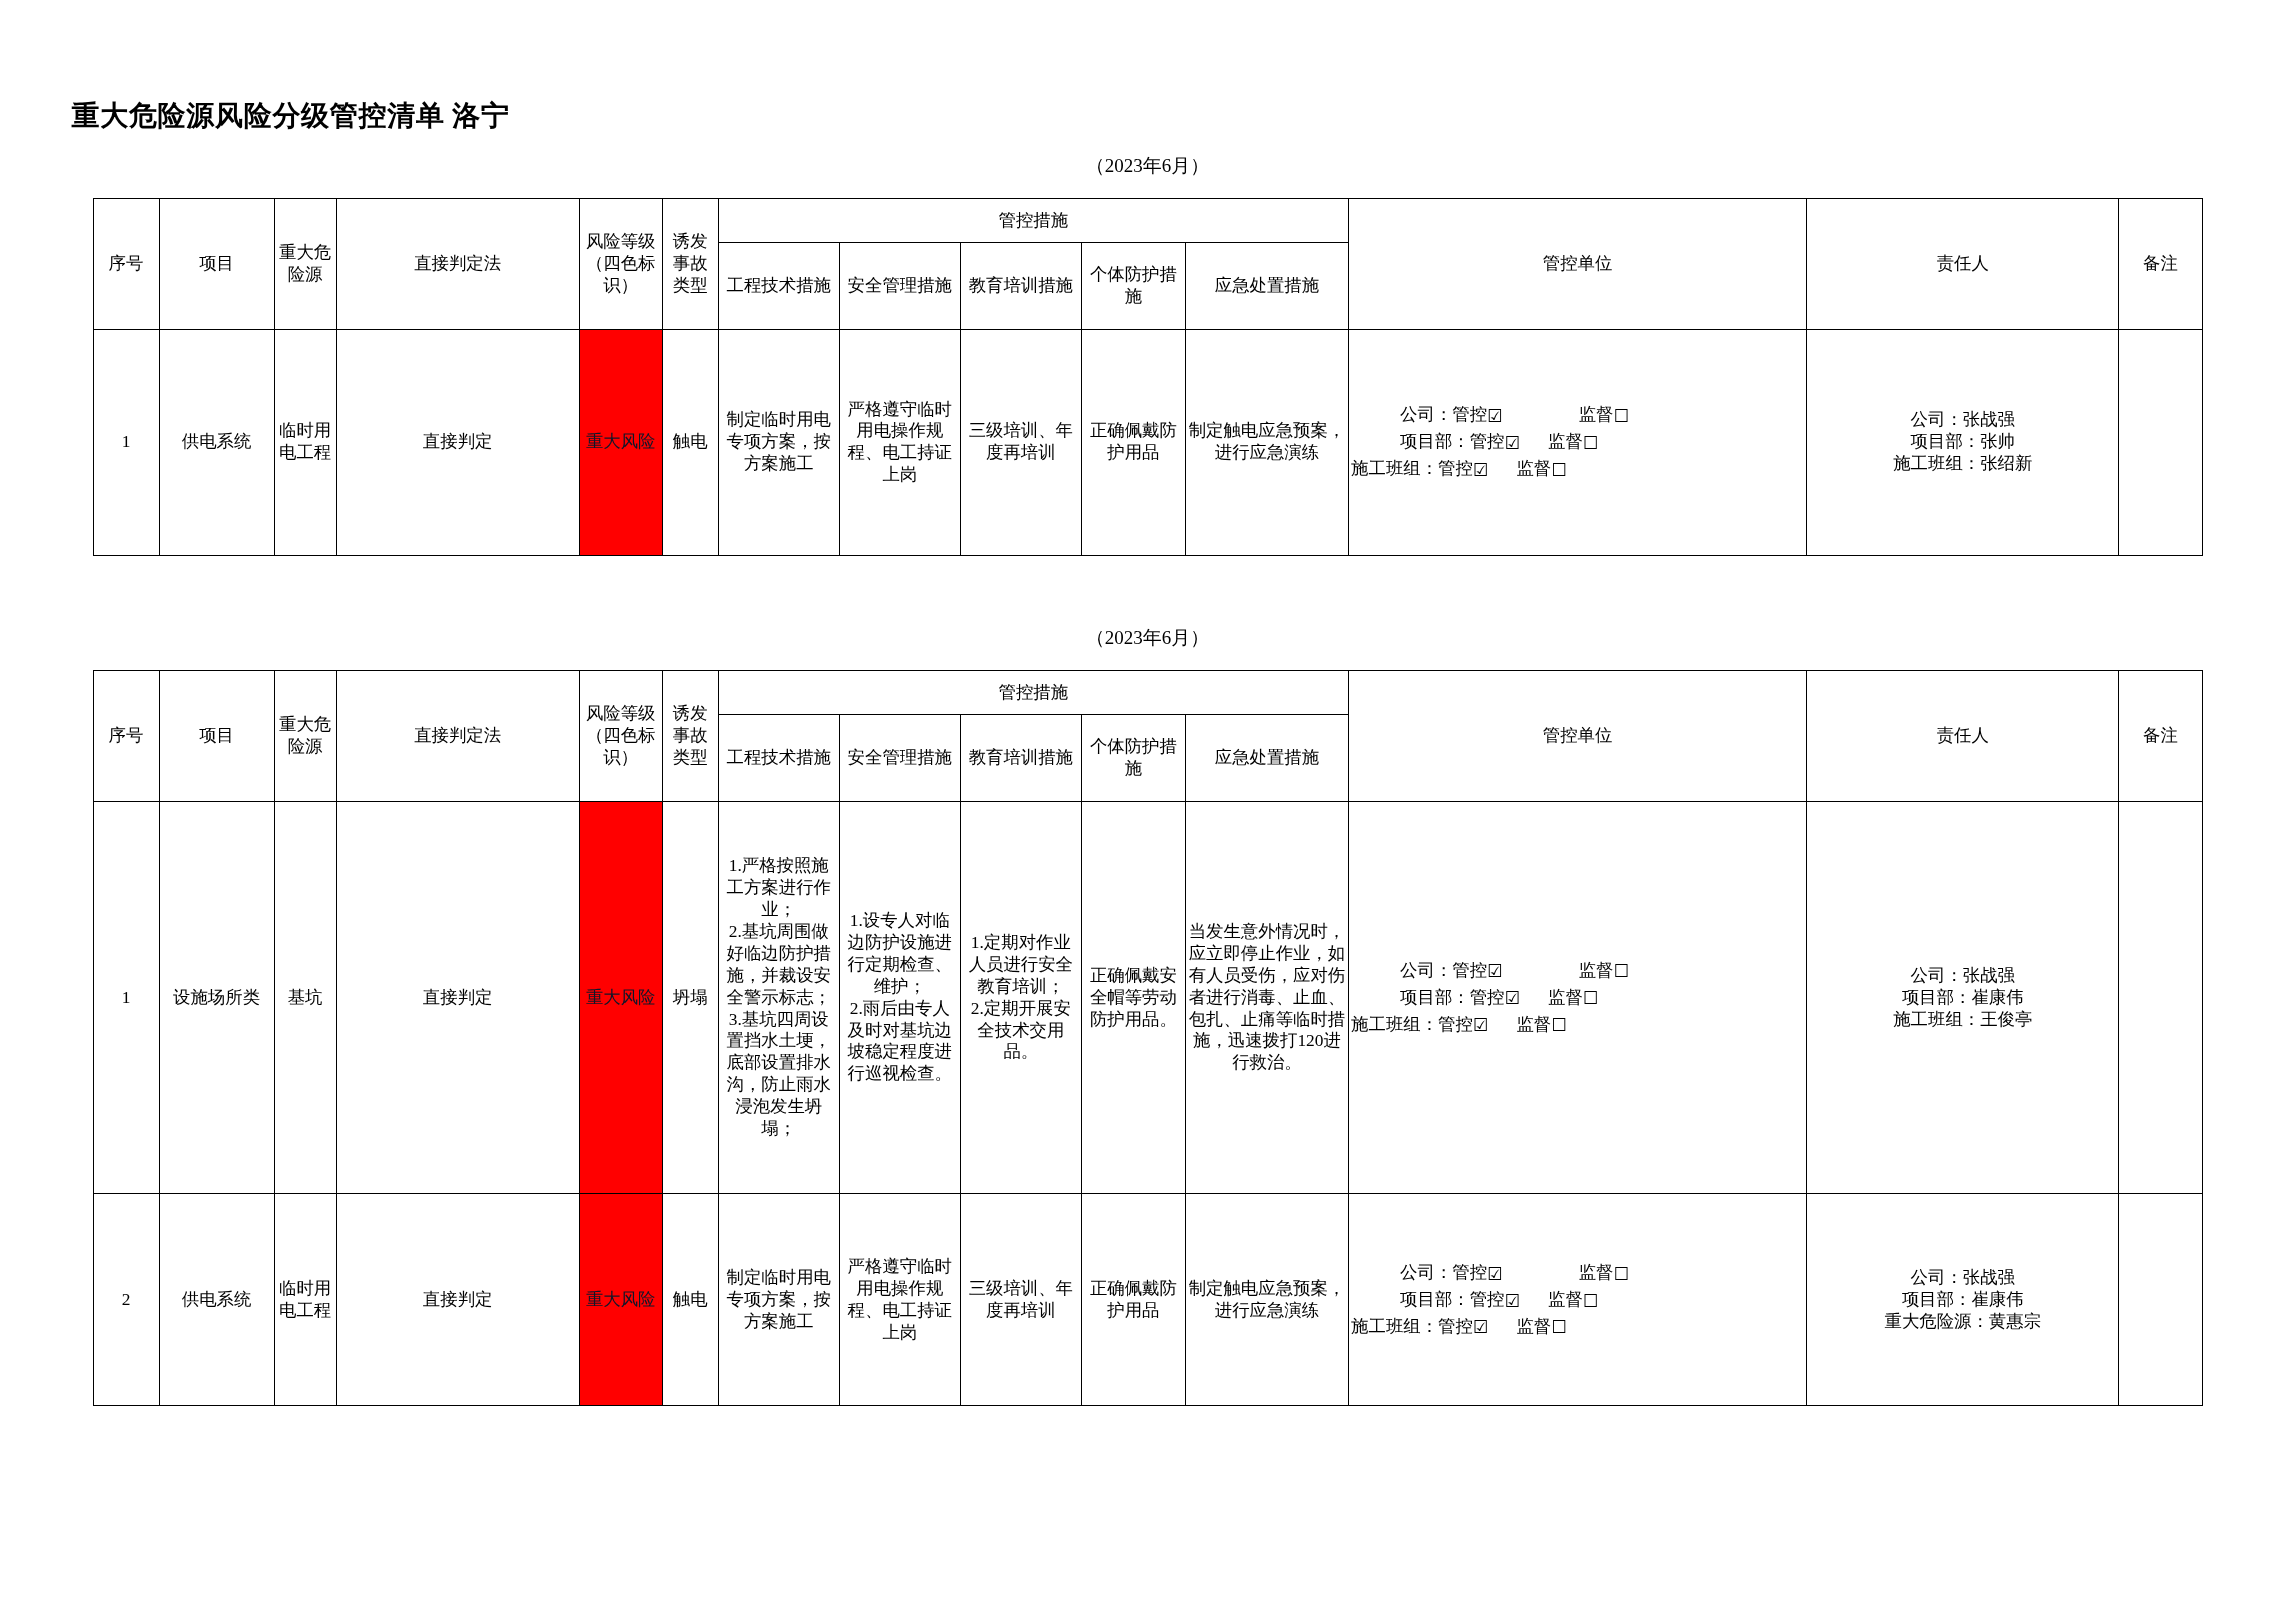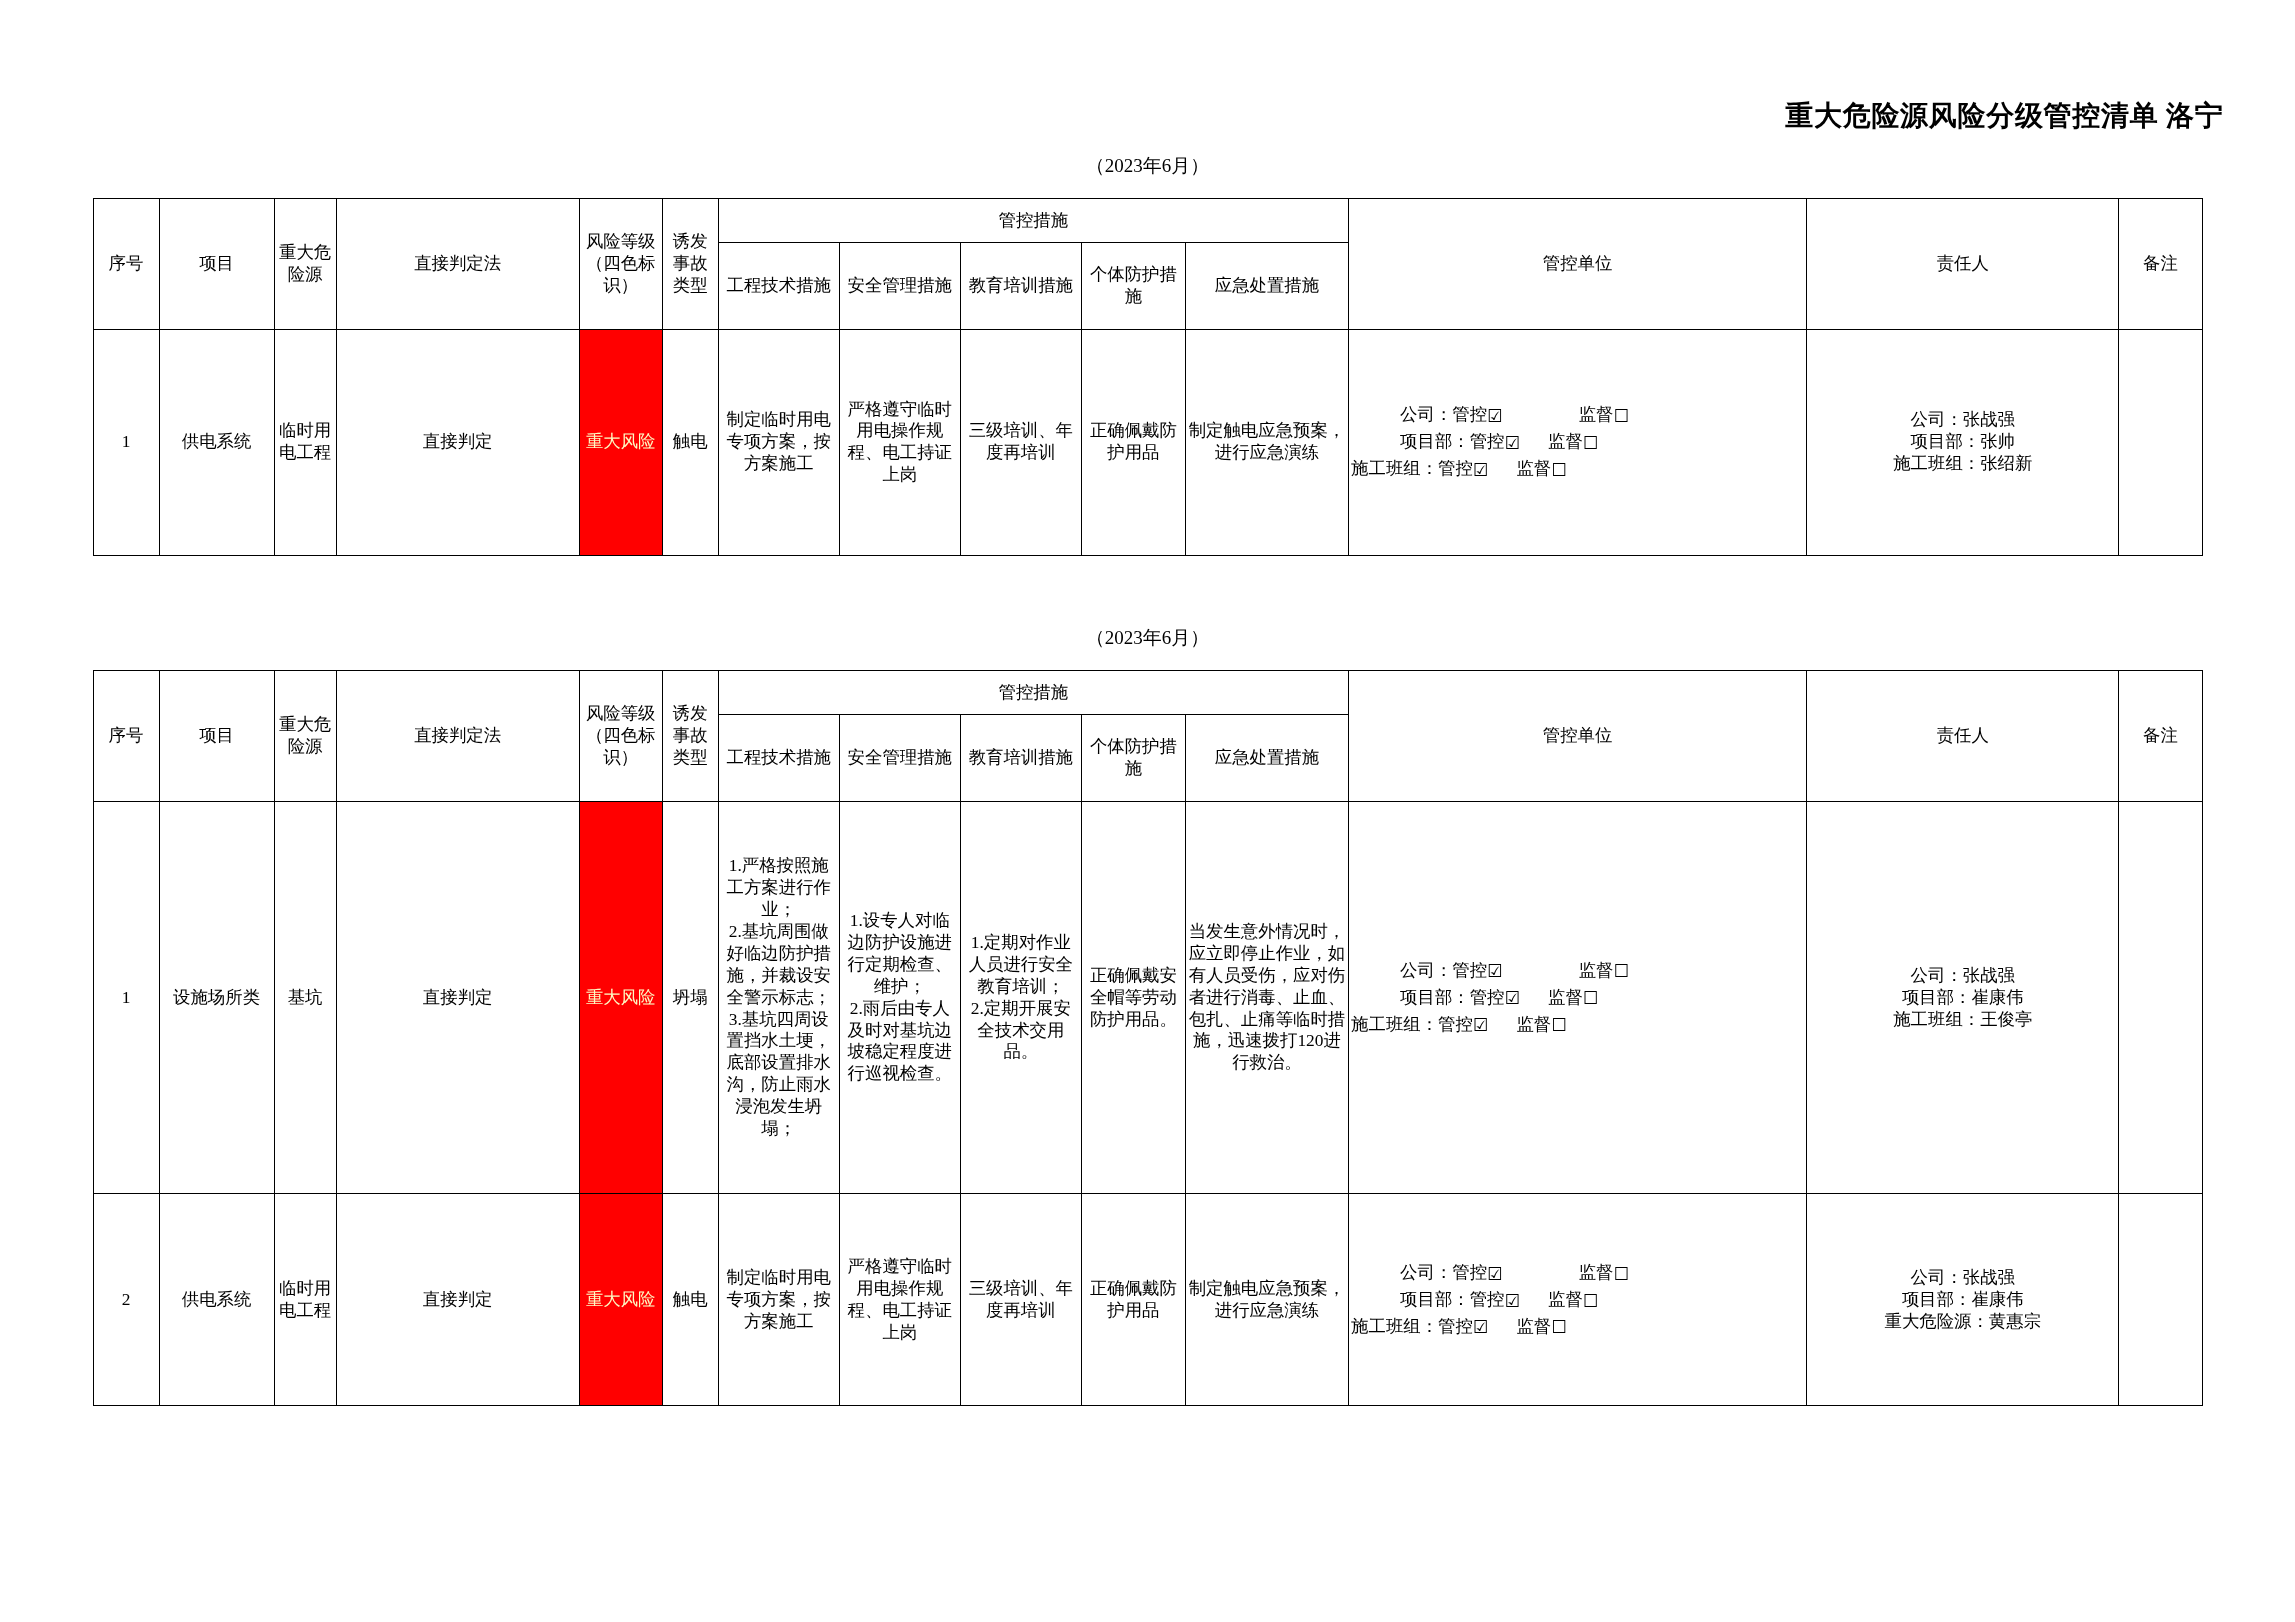--- a/index.html
+++ b/index.html
@@ -19,21 +19,21 @@
     width: 2295px;
     height: 1623px;
     box-sizing: border-box;
     padding: 0;
   }
   .section {
     margin: 0 auto;
     width: 2152px;
   }
   .doc-title {
-    text-align: right;
+    text-align: left;
     font-size: 28px;
     font-weight: bold;
     letter-spacing: 0.7px;
   }
   .doc-subtitle {
     text-align: center;
     font-size: 19px;
     margin-top: 18px;
   }
   table.risk {
@@ -52,21 +52,21 @@
     line-height: 1.26;
     word-wrap: break-word;
     overflow-wrap: break-word;
   }
   .hdr-tall { height: 69px; }
   .vtext {
     line-height: 1.18;
   }
   .red-cell {
     background: #ff0000;
-    color: #fef9c3;
+    color: #0f172a;
     font-weight: bold;
   }
   .cell-left {
     text-align: left;
     vertical-align: top;
     padding: 5.6px 4.2px;
     font-size: 16px;
     line-height: 1.3;
     text-align: justify;
     text-justify: inter-ideograph;

